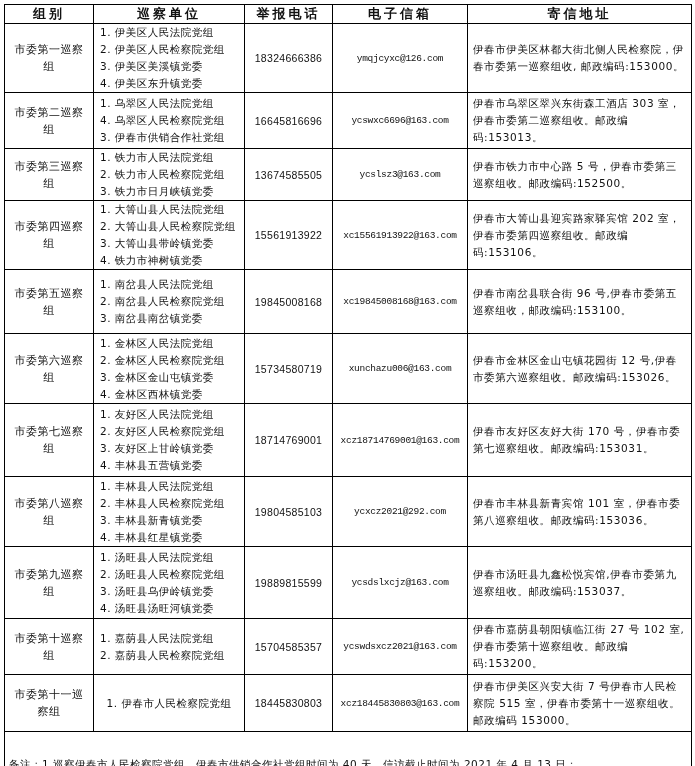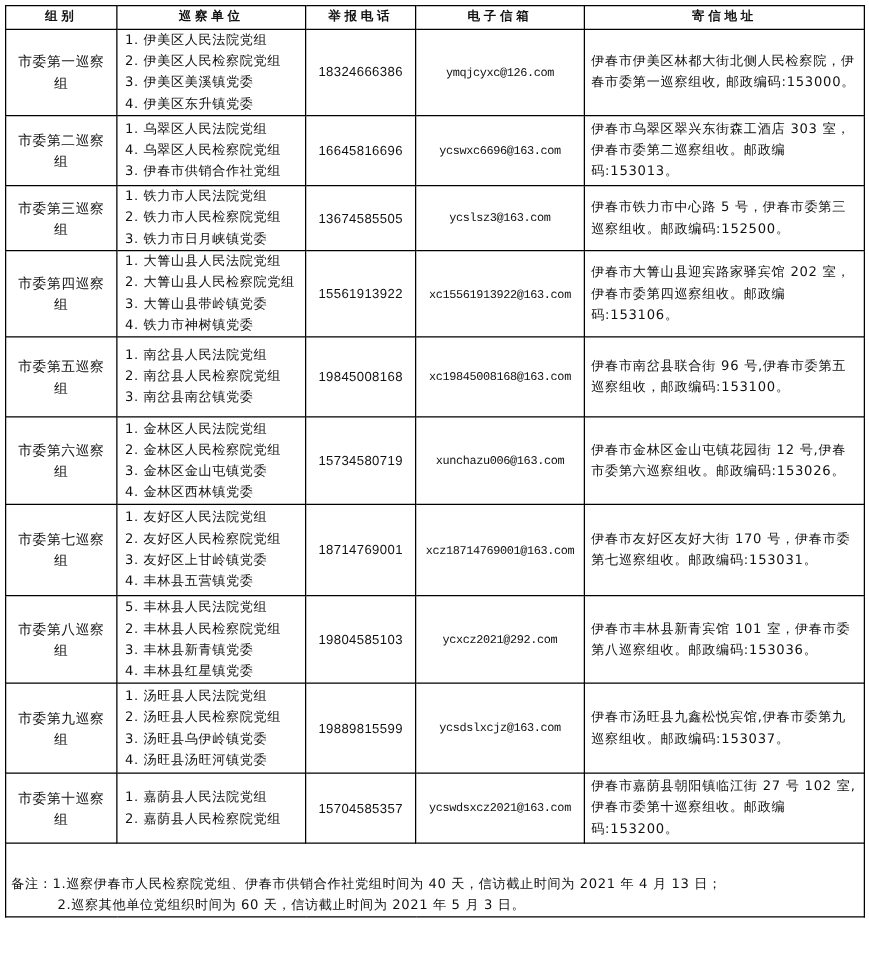--- a/index.html
+++ b/index.html
@@ -23,21 +23,21 @@
       border-collapse: collapse;
       table-layout: fixed;
     }
     table.roster td, table.roster th {
       border: 1px solid #000;
       padding: 0;
       vertical-align: middle;
     }
     table.roster th {
       height: 18px;
-      font-size: 10px;
+      font-size: 13px;
       font-weight: bold;
       text-align: center;
       letter-spacing: 3px;
       line-height: 18px;
     }
     .c-group {
       font-size: 11px;
       text-align: center;
       line-height: 17px;
       padding: 0 4px !important;
@@ -215,21 +215,21 @@
       <td class="c-phone">18714769001</td>
       <td class="c-email">xcz18714769001@163.com</td>
       <td class="c-addr">
           <span class="addr-inner">伊春市友好区友好大街 170 号，伊春市委第七巡察组收。邮政编码:153031。</span>
         </td>
     </tr>
 
     <tr style="height:70px">
       <td class="c-group">市委第八巡察组</td>
       <td class="c-units">
-        <span class="unit">5. 丰林县人民法院党组</span>
+        <span class="unit">1. 丰林县人民法院党组</span>
         <span class="unit">2. 丰林县人民检察院党组</span>
         <span class="unit">3. 丰林县新青镇党委</span>
         <span class="unit">4. 丰林县红星镇党委</span>
       </td>
       <td class="c-phone">19804585103</td>
       <td class="c-email">ycxcz2021@292.com</td>
       <td class="c-addr">
           <span class="addr-inner">伊春市丰林县新青宾馆 101 室，伊春市委第八巡察组收。邮政编码:153036。</span>
         </td>
     </tr>
@@ -255,20 +255,31 @@
         <span class="unit">1. 嘉荫县人民法院党组</span>
         <span class="unit">2. 嘉荫县人民检察院党组</span>
       </td>
       <td class="c-phone">15704585357</td>
       <td class="c-email">ycswdsxcz2021@163.com</td>
       <td class="c-addr">
           <span class="addr-inner">伊春市嘉荫县朝阳镇临江街 27 号 102 室,伊春市委第十巡察组收。邮政编码:153200。</span>
         </td>
     </tr>
 
+    <tr style="height:57px">
+      <td class="c-group">市委第十一巡察组</td>
+      <td class="c-units" style="text-align:center;padding-left:0 !important;">
+        <span class="unit">1. 伊春市人民检察院党组</span>
+      </td>
+      <td class="c-phone">18445830803</td>
+      <td class="c-email">xcz18445830803@163.com</td>
+      <td class="c-addr">
+          <span class="addr-inner">伊春市伊美区兴安大街 7 号伊春市人民检察院 515 室，伊春市委第十一巡察组收。邮政编码 153000。</span>
+        </td>
+    </tr>
 
     <tr style="height:57px">
       <td class="notes" colspan="5">
         <span class="note-line note-first">备注：1.巡察伊春市人民检察院党组、伊春市供销合作社党组时间为 40 天，信访截止时间为 2021 年 4 月 13 日；</span>
         <span class="note-line note-indent">2.巡察其他单位党组织时间为 60 天，信访截止时间为 2021 年 5 月 3 日。</span>
       </td>
     </tr>
   </tbody>
 </table>
 

